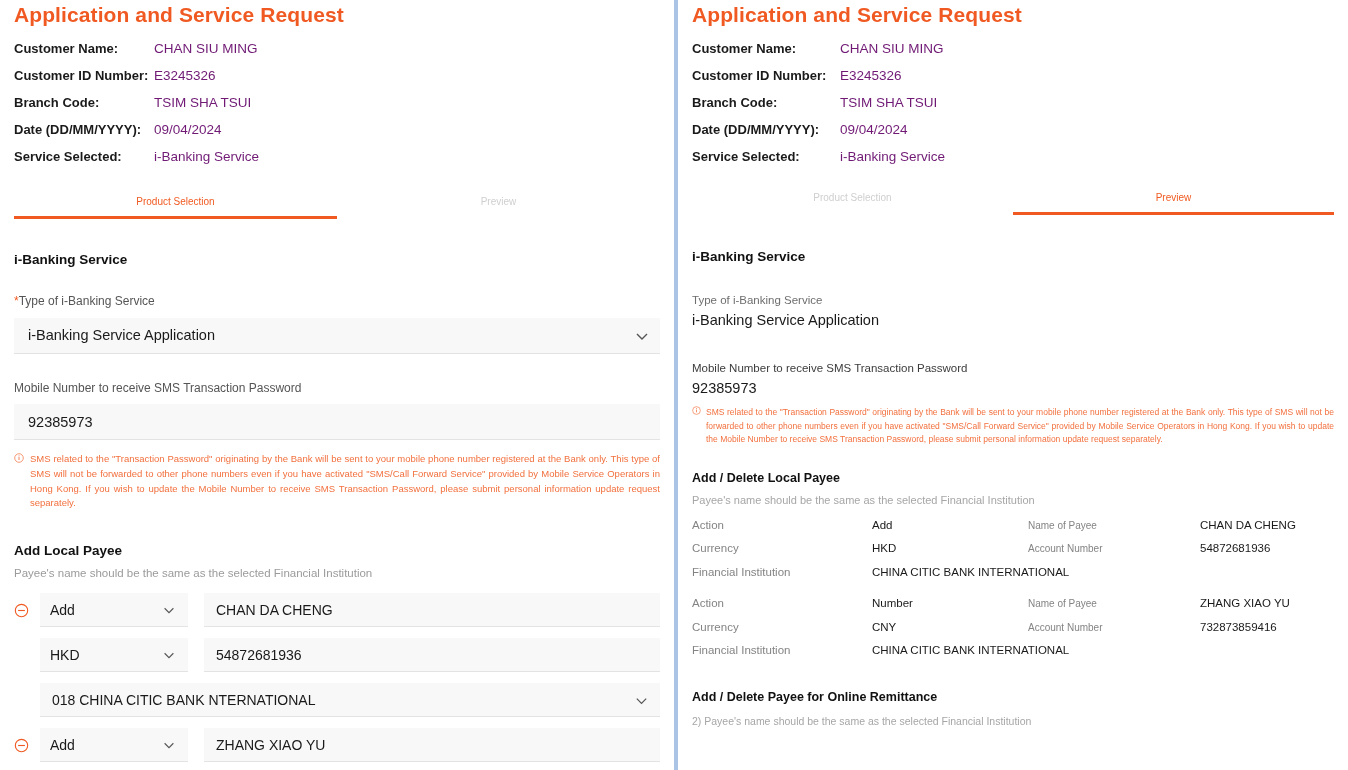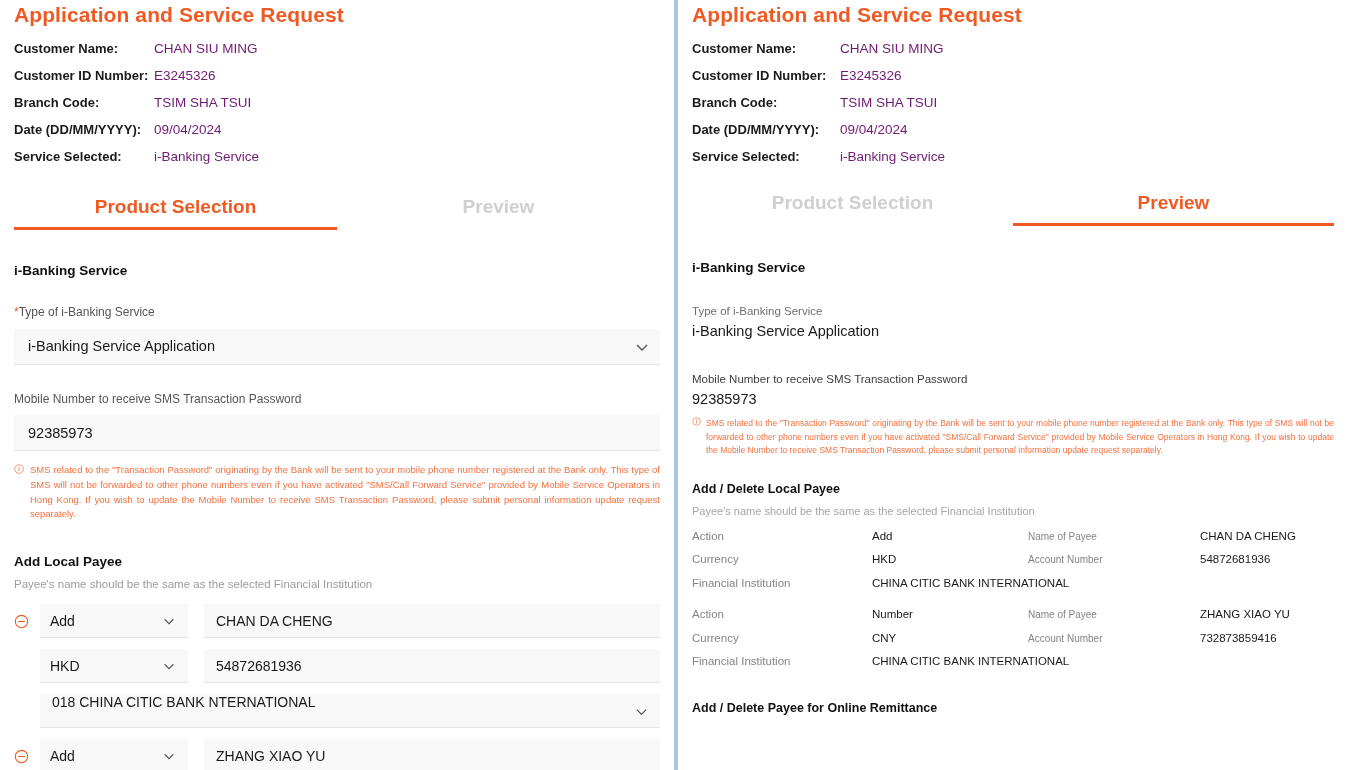--- a/index.html
+++ b/index.html
@@ -50,22 +50,22 @@
 
   
   .tabs {
     display: flex; width: 100%;
     margin-top: 20px;
   }
   .panel-right .tabs { margin-top: 16px; }
   .tab {
     flex: 1 1 50%;
     text-align: center;
-    font-size: 19px;
-    font-weight: bold;
+    font-size: 10px;
+    font-weight: normal;
     padding-bottom: 9px;
     color: #cfcfcf;
     border-bottom: 3px solid transparent;
     cursor: pointer;
     user-select: none;
   }
   .tab.active { color: #f05a22; border-bottom-color: #f05a22; }
 
   
   .sec-title {
@@ -149,21 +149,21 @@
     padding: 0 12px;
     font-size: 14px; color: #1a1a1a;
     cursor: text;
   }
   .sel-wide {
     flex: 1 1 auto;
     margin-left: 0;
     height: 34px;
     background: #f8f8f8;
     border-bottom: 1px solid #e3e3e3;
-    display: flex; align-items: flex-start;
+    display: flex; align-items: center;
     padding: 0 12px;
     font-size: 14px; color: #1a1a1a;
     position: relative;
     cursor: pointer;
   }
 
   
   .pv-label { font-size: 11.5px; color: #6e6e6e; margin-top: 30px; }
   .pv-value { font-size: 14.5px; color: #1a1a1a; margin-top: 6px; }
 
@@ -436,16 +436,17 @@
       </div>
       <div class="pv-tr">
         <div class="pv-k">Financial Institution</div>
         <div class="pv-v-wide">CHINA CITIC BANK INTERNATIONAL</div>
       </div>
 
     </div>
 
     <div class="pv-sec2">Add / Delete Payee for Online Remittance</div>
     <div class="pv-para">
+      <div>2) Payee's name should be the same as the selected Financial Institution</div>
     </div>
 
   </div>
 </div>
 
 </body></html>

